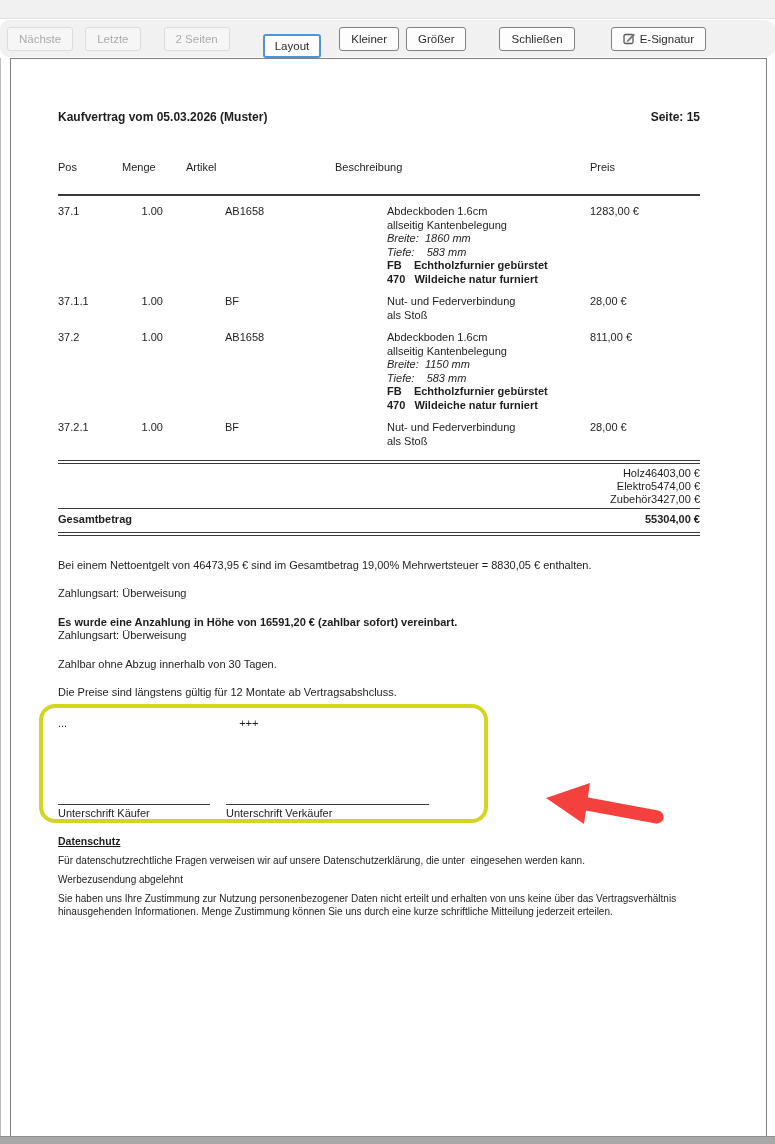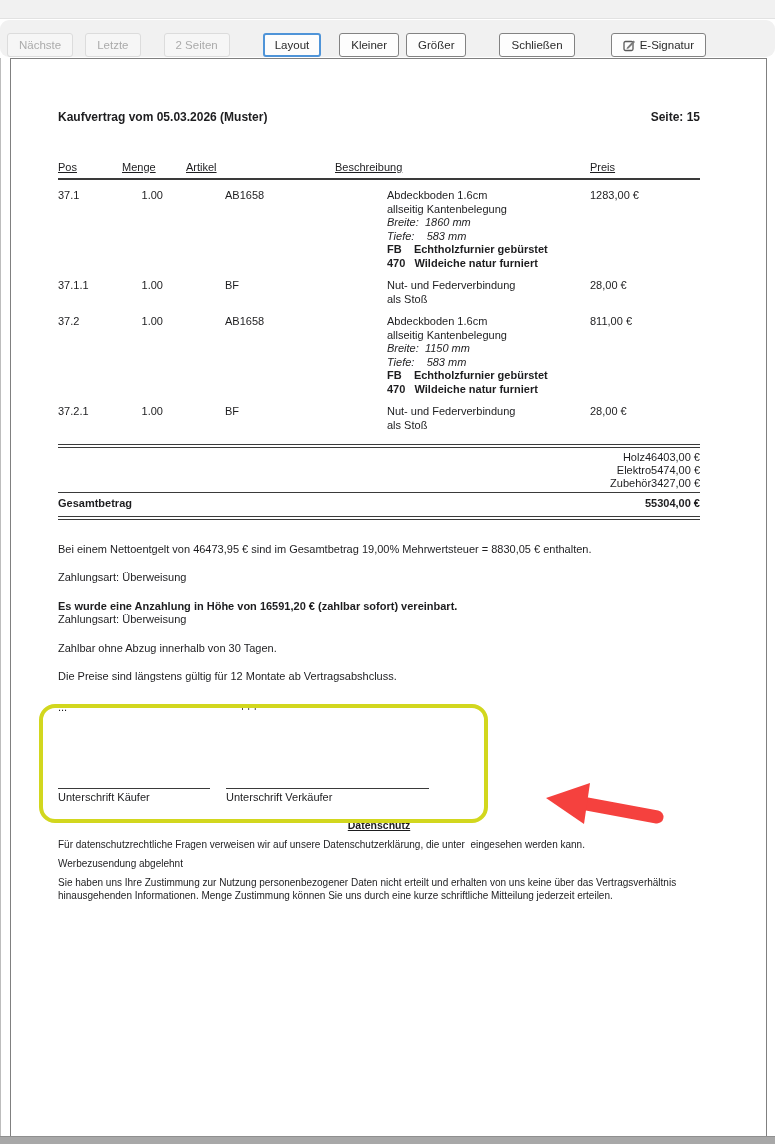--- a/index.html
+++ b/index.html
@@ -3,21 +3,21 @@
 <meta charset="utf-8">
 <style>
   * { margin:0; padding:0; box-sizing:border-box; }
   html,body { width:775px; height:1144px; overflow:hidden; background:#ffffff;
               font-family:"Liberation Sans", sans-serif; }
 
   
   .titlebar { position:absolute; left:0; top:0; width:775px; height:19px;
               background:#f1f1f1; border-bottom:1px solid #e2e2e2; }
   .toolbar  { position:absolute; left:0; top:20px; width:775px; height:37px;
-              background:#f1f1f1; display:flex; align-items:flex-end;border-radius:9px; }
+              background:#f1f1f1; display:flex; align-items:center;border-radius:9px; }
   .tbtn { height:24px; padding:0 11px; font-family:"Liberation Sans",sans-serif;
           font-size:11.5px; color:#2b2b2b; background:#fdfdfd;
           border:1px solid #828282; border-radius:3px; cursor:pointer; white-space:nowrap;
           display:inline-flex; align-items:center; gap:4px; }
   .tbtn.disabled { background:#f6f6f6; border-color:#dcdcdc; color:#ababab; }
   .tbtn.active   { border:2px solid #4f94d8; padding:0 10px;margin-top:15px; }
   .m1{margin-left:7px}.m2{margin-left:12px}.m3{margin-left:23px}.m4{margin-left:33px}
   .m5{margin-left:18px}.m6{margin-left:7px}.m7{margin-left:33px}.m8{margin-left:36px}
   .esign-ic { display:inline-block; width:13px; height:13px; }
 
@@ -26,21 +26,21 @@
   .left-edge { position:absolute; left:0; top:58px; width:1px; height:1078px; background:#bdbdbd; }
   .bottombar { position:absolute; left:0; top:1136px; width:775px; height:8px;
                background:#a8a8a8; border-top:1px solid #8f8f8f; }
 
   
   .doc { position:absolute; left:47px; top:52px; width:642px;
          color:#1d1d1f; font-size:11px; line-height:13.5px; }
   .title-row { display:flex; justify-content:space-between; font-size:12px;
                font-weight:bold; margin-bottom:36px; }
   .trow { display:grid; grid-template-columns:64px 32px 32px 149px 1fr 110px; }
-  .thead { border-bottom:2px solid #3a3a3a; padding-bottom:4px;text-decoration:underline; }
+  .thead { border-bottom:2px solid #3a3a3a; padding-bottom:20px; }
   .item { margin-top:9px;gap:13px; }
   .c-menge { text-align:right; padding-right:4px; }
   .c-preis { text-align:left; }
   .dline { white-space:pre-wrap; }
   .it { font-style:italic; }
   .bd { font-weight:bold; }
 
   .dbl { height:4px; border-top:1px solid #3a3a3a; border-bottom:1px solid #3a3a3a; }
   .dbl.top { margin-top:12px; }
   .tot-row { display:flex; justify-content:flex-end; line-height:13px; }
@@ -52,21 +52,21 @@
   .p.first { margin-top:23px; text-align:justify; }
   .nb  { margin-top:0; }
 
   .sig-placeholders { margin-top:17px; display:flex; }
   .sig-plus { margin-left:172px; }
   .sig-cols { margin-top:74px; display:flex; }
   .sig-col1 { width:152px; }
   .sig-col2 { width:203px; margin-left:16px; }
   .sig-line { border-bottom:1px solid #3a3a3a; height:1px; margin-bottom:2px; }
 
-  .privacy-head { margin-top:14px; font-size:10.5px; font-weight:bold; text-decoration:underline;text-align:center; }
+  .privacy-head { margin-top:14px; font-size:10.5px; font-weight:bold; text-decoration:underline; }
   .pv { margin-top:6px; font-size:10px; line-height:13px; }
   .ws { white-space:pre-wrap; }
 
   
   .hl-box { position:absolute; left:28px; top:645px; width:449px; height:119px;
             border:4px solid #d2d71e; border-radius:16px; pointer-events:none; }
   .arrow-svg { position:absolute; left:532px; top:720px; pointer-events:none; }
 </style>
 </head>
 <body>

